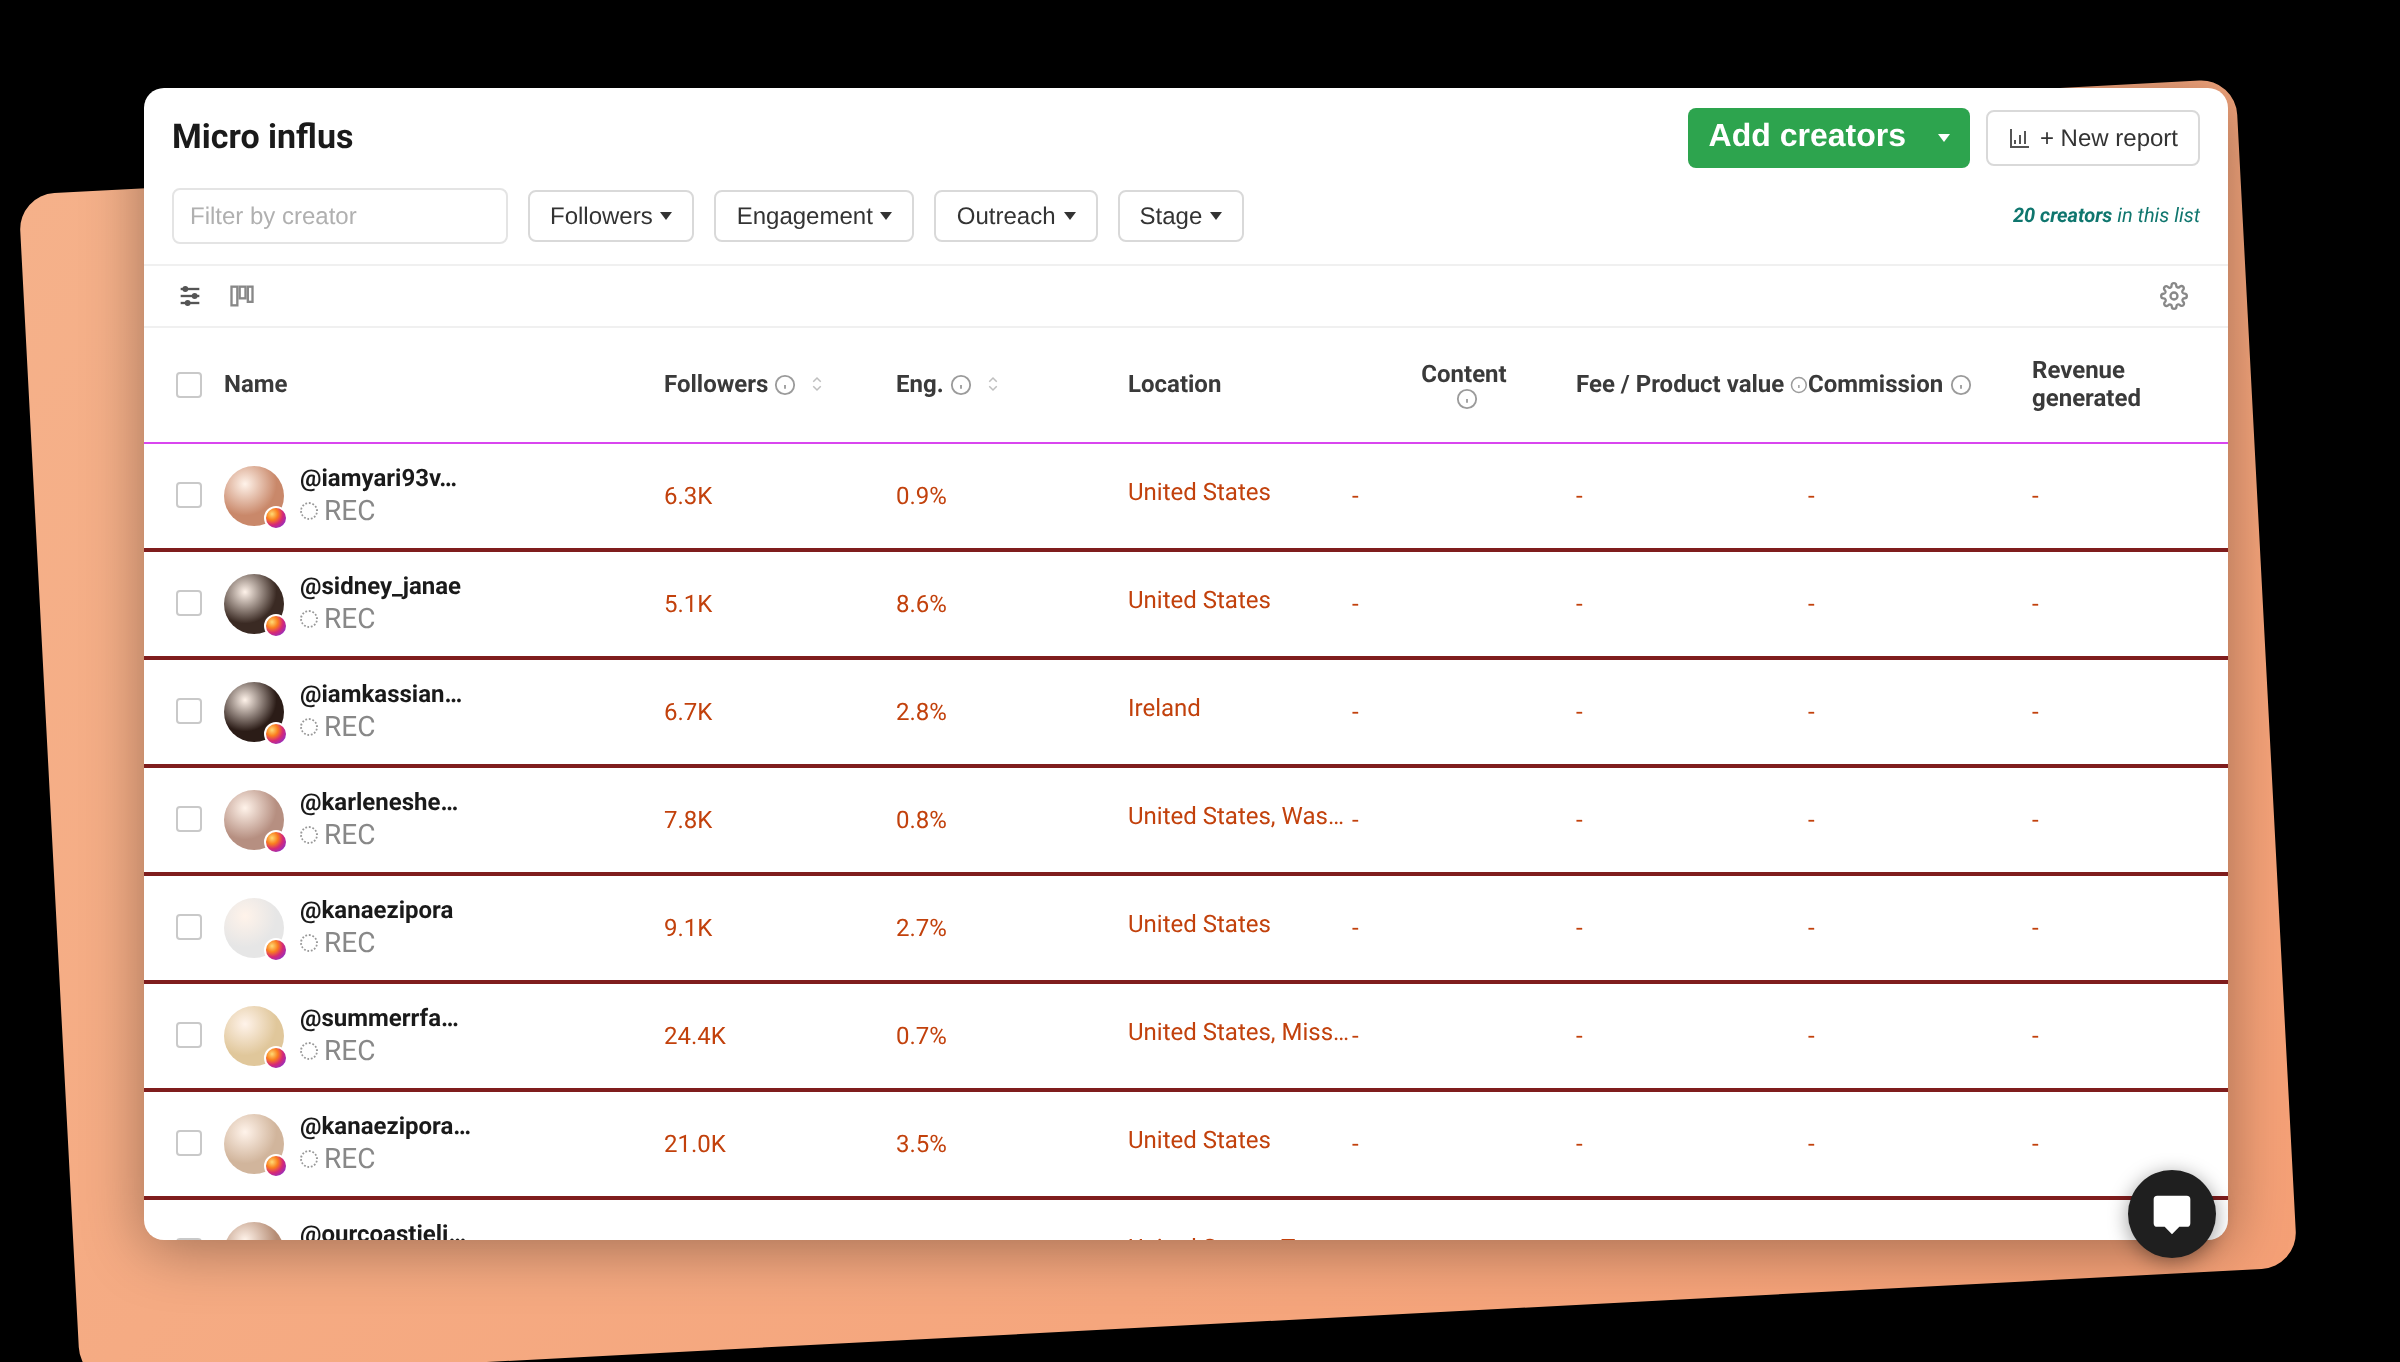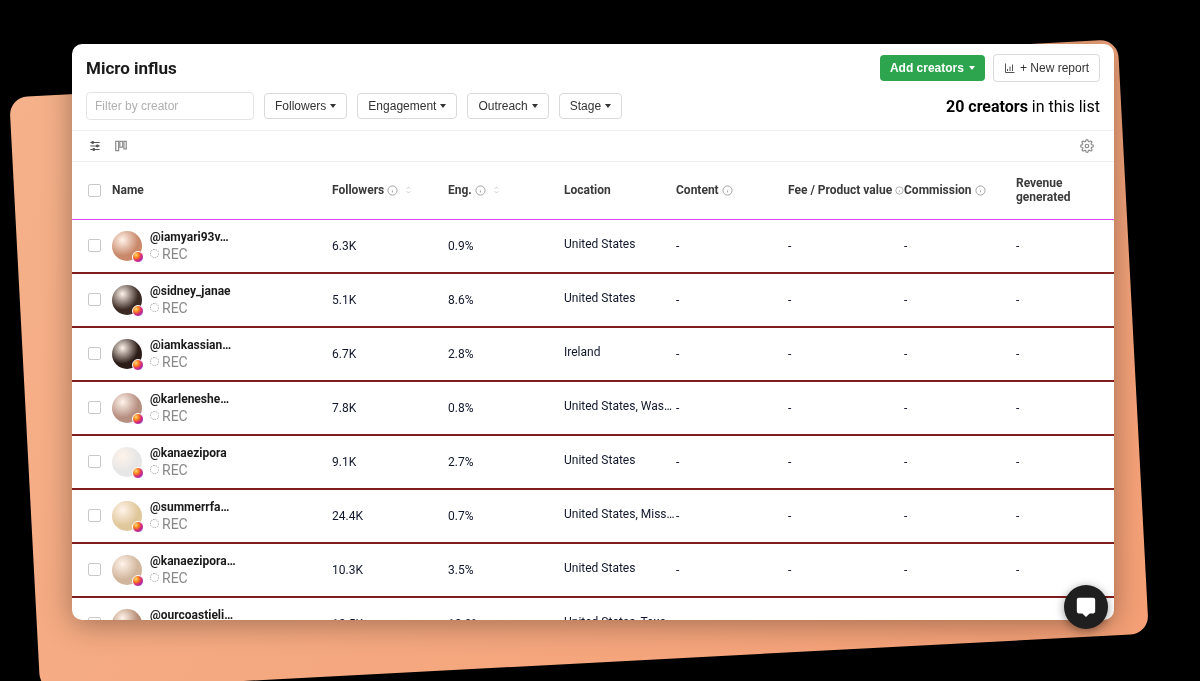--- a/index.html
+++ b/index.html
@@ -44,25 +44,25 @@
       font-weight: 700;
       color: #1a1a1a;
       flex: 1;
     }
     .btn-green {
       background: #2da44e;
       color: #fff;
       border: none;
       border-radius: 4px;
       padding: 6px 10px;
-      font-size: 12px;
+      font-size: 16px;
       font-weight: 600;
       display: inline-flex;
       align-items: center;
-      gap: 5px;
+      gap: 16px;
       cursor: pointer;
     }
     .btn-outline {
       background: #fff;
       border: 1px solid #d9d9d9;
       border-radius: 4px;
       padding: 6px 10px;
       font-size: 12px;
       color: #333;
       display: inline-flex;
@@ -94,22 +94,23 @@
       font-size: 12px;
       color: #333;
       background: #fff;
       display: inline-flex;
       align-items: center;
       gap: 4px;
       cursor: pointer;
     }
     .filters-spacer { flex: 1; }
     .count-text {
-      font-size: 16px;
-      color: #000000;
+      font-size: 10px;
+      color: #0f766e;
+      font-style: italic;
     }
     .count-text b { font-weight: 700; }
     .view-row {
       display: flex;
       align-items: center;
       padding: 2px 14px 2px 10px;
       border-top: 1px solid #f0f0f0;
       border-bottom: 1px solid #f0f0f0;
     }
     .view-row .vbtn {
@@ -135,21 +136,21 @@
       font-size: 12px;
       font-weight: 700;
       color: #3a3a3a;
       border-bottom: 1px solid #d946ef;
     }
     .col-check { width: 28px; display:flex; justify-content:center; }
     .col-name { width: 224px; padding-left: 4px; }
     .col-followers { width: 116px; }
     .col-eng { width: 116px; }
     .col-location { width: 112px; }
-    .col-content { width: 112px; }
+    .col-content { width: 112px; flex-direction: column; }
     .col-fee { width: 116px; }
     .col-commission { width: 112px; }
     .col-revenue { width: 80px; }
     .info-icon { color: #9b9b9b; margin-left: 3px; }
     .sort-icon { color: #bfbfbf; margin-left: 6px; }
     .th { display: flex; align-items: center; white-space: nowrap; }
     .trow {
       display: flex;
       align-items: center;
       padding: 10px 14px 10px 8px;
@@ -191,21 +192,21 @@
       max-width: 140px;
     }
     .rec-line {
       display: flex; align-items: center; gap: 3px;
       font-size: 14px; color: #888;
     }
     .dotted-circle {
       width: 9px; height: 9px; border-radius: 50%;
       border: 1px dotted #999;
     }
-    .muted { color: #0f172a; }
+    .muted { color: #c2410c; }
     .cell-text { white-space: nowrap; overflow: hidden; text-overflow: ellipsis; max-width: 100%; display: inline-block; }
     .chevron-down {
       width: 0; height: 0;
       border-left: 3.5px solid transparent;
       border-right: 3.5px solid transparent;
       border-top: 4px solid currentColor;
       display: inline-block;
     }
     .chat-btn {
       position: absolute;
@@ -536,21 +537,21 @@
         </div>
         <div class="name-block">
           <div class="handle">@kanaezipora…</div>
           <div class="rec-line">
             <span class="dotted-circle"></span>
             <span>REC</span>
           </div>
         </div>
       </div>
     </div>
-    <div class="col-followers muted">10.3K</div>
+    <div class="col-followers muted">21.0K</div>
     <div class="col-eng muted">3.5%</div>
     <div class="col-location muted"><span class="cell-text">United States</span></div>
     <div class="col-content muted">-</div>
     <div class="col-fee muted">-</div>
     <div class="col-commission muted">-</div>
     <div class="col-revenue muted">-</div>
   </div>
         <div class="trow">
     <div class="col-check">
             <input type="checkbox" style="">

